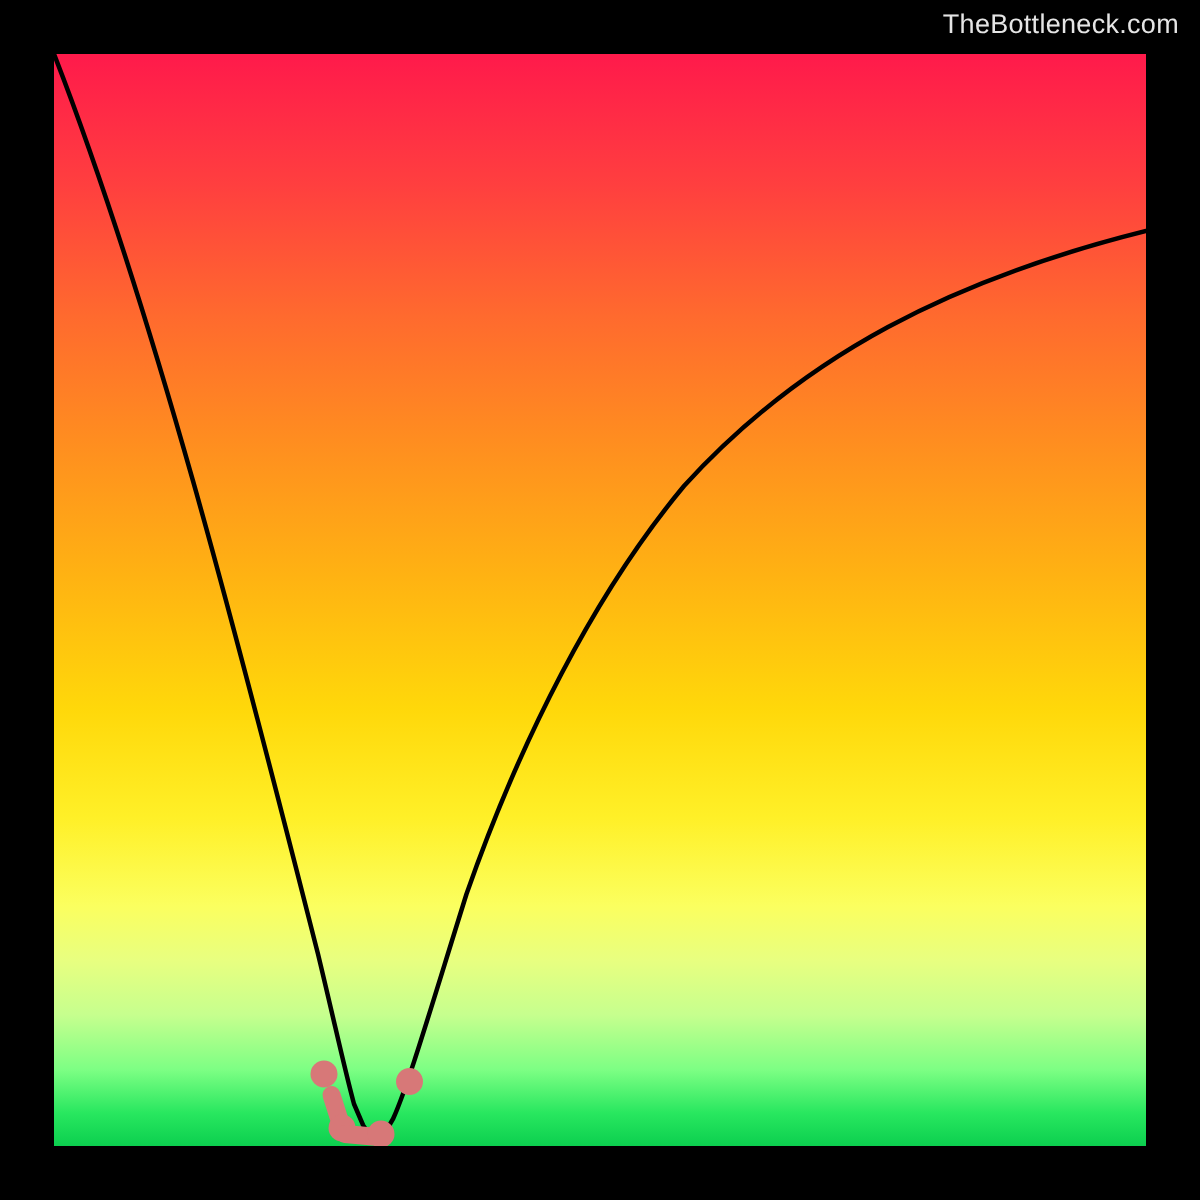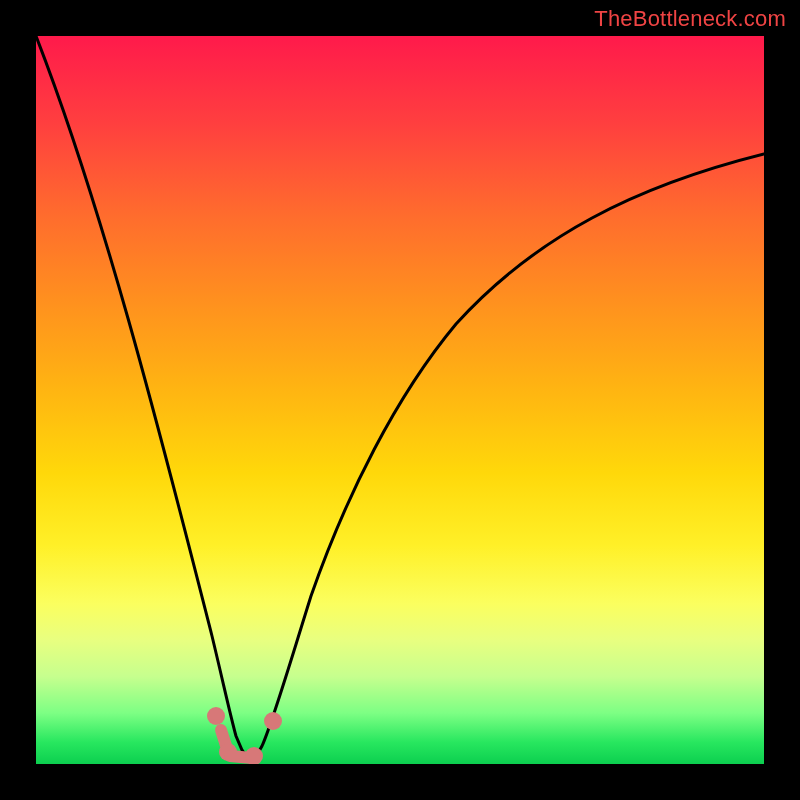--- a/index.html
+++ b/index.html
@@ -40,22 +40,22 @@
       #c6ff8e 88%,
       #7dff84 93%,
       #28e75f 97%,
       #0ccf4f 100%
     );
   }
   .watermark {
     position: absolute;
     top: 6px;
     right: 14px;
-    color: #ef4444;
-    font-size: 22px;
+    color: #e5e5e5;
+    font-size: 18px;
     font-weight: 500;
     letter-spacing: 0.2px;
     user-select: none;
   }
   svg.curves {
     position: absolute;
     left: 0;
     top: 0;
     width: 728px;
     height: 728px;

